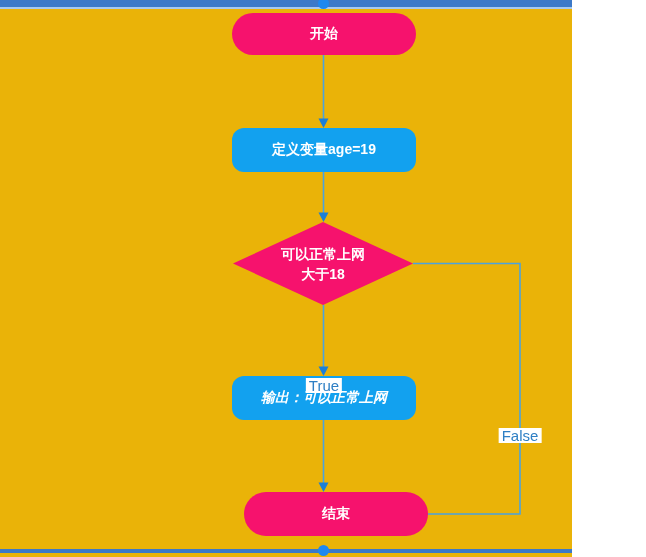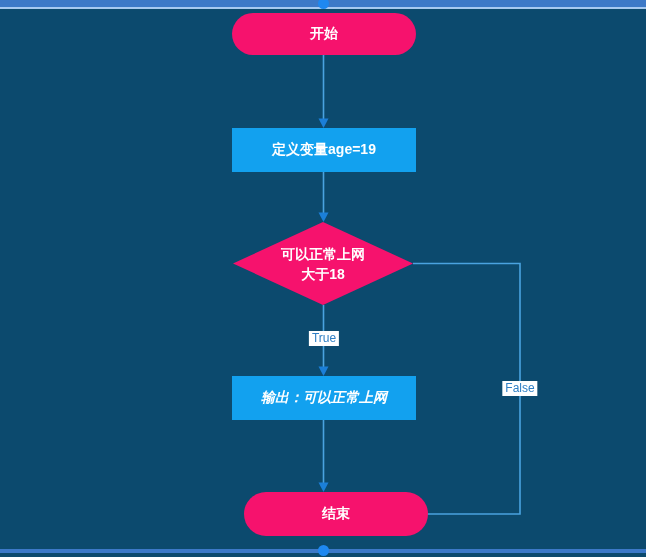--- a/index.html
+++ b/index.html
@@ -3,23 +3,23 @@
 <meta charset="utf-8">
 <style>
   html, body {
     margin: 0;
     padding: 0;
     background: #ffffff;
     font-family: "Liberation Sans", "DejaVu Sans", sans-serif;
   }
   #stage {
     position: relative;
-    width: 646px;
+    width: 572px;
     height: 557px;
-    background: #0c4a6e;
+    background: #eab308;
     overflow: hidden;
   }
 
   
   .sel-border-top {
     position: absolute; left: 0; top: 0;
     width: 646px; height: 7px;
     background: #3c79c8;
   }
   .sel-guide-top {
@@ -62,42 +62,44 @@
     cursor: default;
   }
   .terminator {
     width: 184px; height: 42px;
     border-radius: 22px;
     background: #f6126d;
   }
   .process {
     width: 184px; height: 44px;
     background: #12a1ef;
+    border-radius: 12px;
   }
   .decision {
     left: 233px; top: 222px;
     width: 180px; height: 83px;
     background: #f6126d;
     clip-path: polygon(50% 0, 100% 50%, 50% 100%, 0 50%);
     line-height: 20px;
   }
   #node-start  { left: 232px; top: 13px;  height: 42px; }
   #node-define { left: 232px; top: 128px; }
   #node-output { left: 232px; top: 376px; font-style: italic; }
   #node-end    { left: 244px; top: 492px; width: 184px; height: 44px; }
 
   
   .edge-label {
     position: absolute;
     transform: translateX(-50%);
     background: #ffffff;
     color: #2e7fc4;
-    font-size: 12px;
+    font-size: 15px;
     padding: 0 3px;
     line-height: 15px;
+    margin-top: 47px;
   }
   #edge-label-true  { left: 324px; top: 331px; }
   #edge-label-false { left: 520px; top: 381px; }
 </style>
 </head>
 <body>
 
 <div id="stage">
 
   <div class="sel-border-top"></div>

